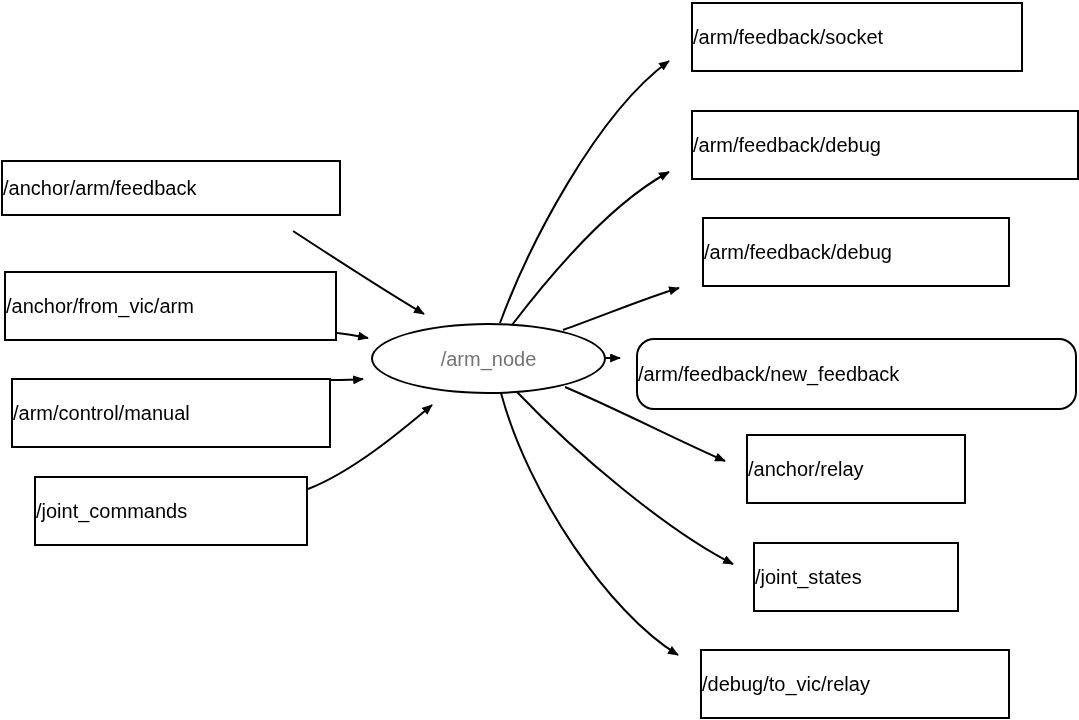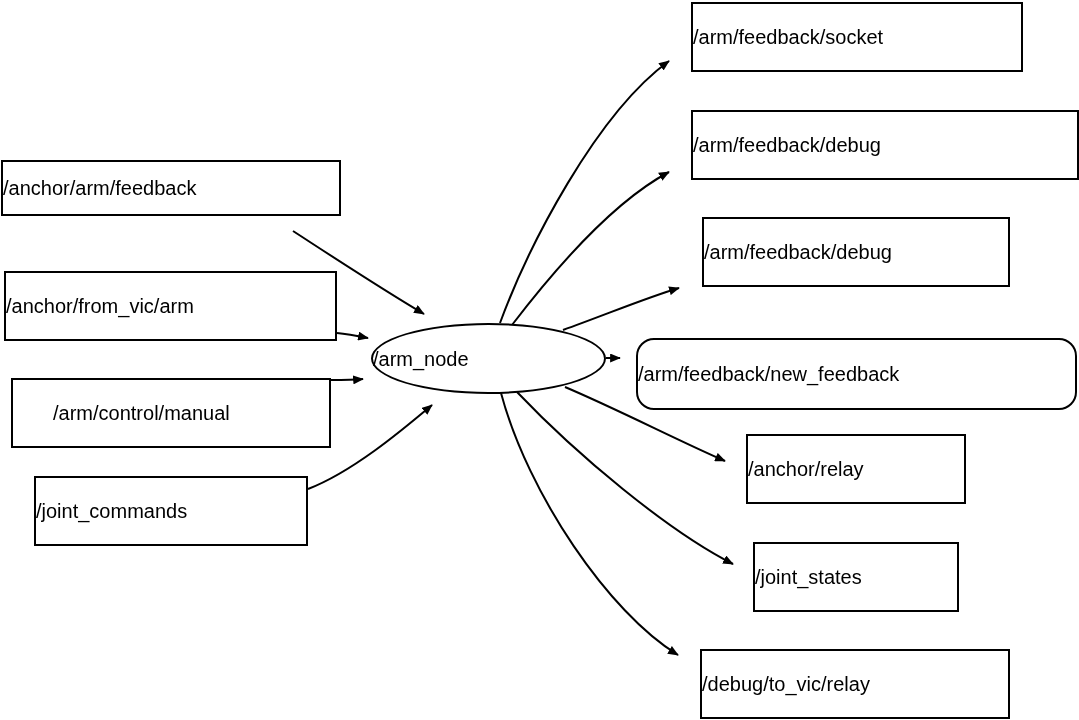--- a/index.html
+++ b/index.html
@@ -41,21 +41,22 @@
     z-index: 3;
   }
   .node-ellipse {
     position: absolute;
     box-sizing: border-box;
     background: #ffffff;
     border: 2px solid #000000;
     border-radius: 50%;
     display: flex;
     align-items: center;
-    color: #000000;
+    justify-content: center;
+    color: #737373;
     font-size: 20px;
     font-family: "Liberation Sans", sans-serif;
     line-height: 1;
     white-space: nowrap;
     z-index: 3;
   }
   .edge-path {
     fill: none;
     stroke: #000000;
     stroke-width: 2;
@@ -101,21 +102,21 @@
   </svg>
 
   <div class="node-box" style="left:1px; top:160px; width:340px; height:56px;">
     <span>/anchor/arm/feedback</span>
   </div>
 
   <div class="node-box" style="left:4px; top:271px; width:333px; height:70px;">
     <span>/anchor/from_vic/arm</span>
   </div>
 
-  <div class="node-box" style="left:11px; top:378px; width:320px; height:70px;padding-left:40px;">
+  <div class="node-box" style="left:11px; top:378px; width:320px; height:70px;">
     <span>/arm/control/manual</span>
   </div>
 
   <div class="node-box" style="left:34px; top:476px; width:274px; height:70px;">
     <span>/joint_commands</span>
   </div>
 
   <div class="node-ellipse" style="left:371px; top:323px; width:235px; height:71px;">
     <span>/arm_node</span>
   </div>

